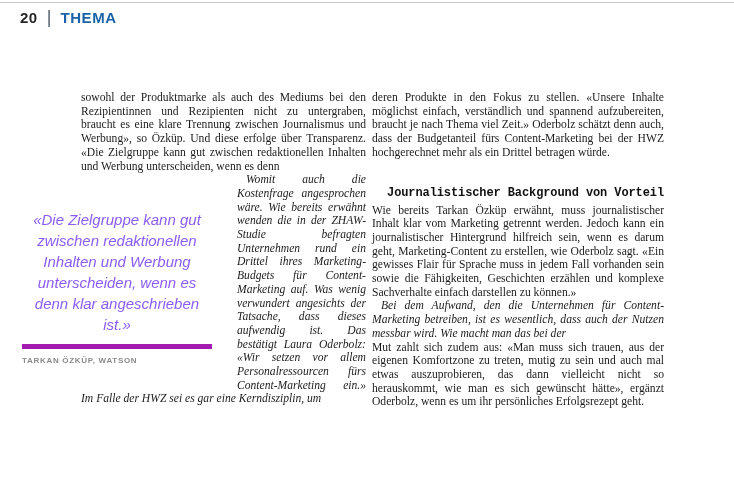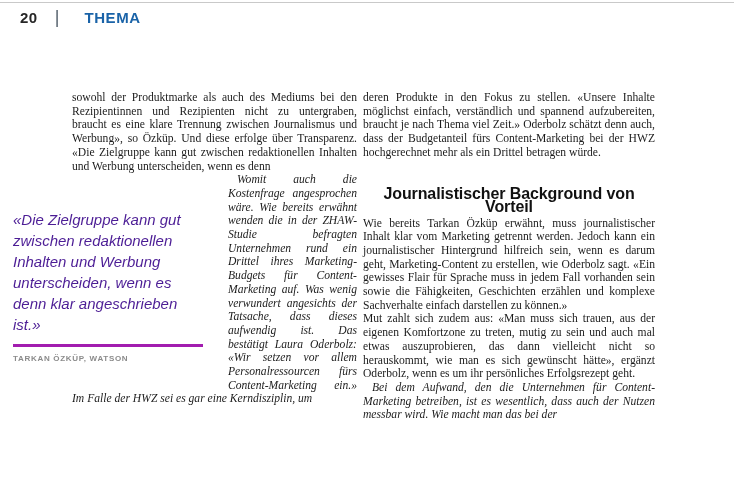--- a/index.html
+++ b/index.html
@@ -23,35 +23,34 @@
 
   .page-header {
     position: absolute;
     top: 9px; left: 20px;
     display: flex;
     align-items: center;
     font-family: "Liberation Sans", sans-serif;
     font-weight: bold;
     font-size: 15px;
     line-height: 18px;
-    gap: 8px;
   }
   .page-number { color: #262626; letter-spacing: 0.5px; }
   .header-separator {
     color: #54606c;
     font-weight: normal;
     font-size: 18px;
     margin: 0 9px 0 9px;
     position: relative; top: -1px;
   }
-  .section-title { color: #1a63a8; letter-spacing: 0.6px; margin-left: 8px; }
+  .section-title { color: #1a63a8; letter-spacing: 0.6px; }
 
   .columns {
     position: absolute;
-    top: 91px; left: 72px;
+    top: 91px; left: 81px;
     width: 584px;
     display: flex;
     gap: 6px;
   }
   .col { font-size: 11.6px; line-height: 13.7px; color: #1b1b1b;
          text-align: justify;
          hyphens: auto; -webkit-hyphens: auto; }
   .col-left  { width: 285px; }
   .col-right { width: 292px; }
 
@@ -62,44 +61,44 @@
     float: left;
     width: 190px;
     margin: 36px 25px 21px -59px;
     font-family: "Liberation Sans", sans-serif;
     text-align: left;
   }
   .pullquote-text {
     font-style: italic;
     font-size: 15px;
     line-height: 21px;
-    color: #4c1d95;
-    hyphens: none; -webkit-hyphens: none;
+    color: #8b5cf6;
+    hyphens: none; text-align: center; -webkit-hyphens: none;
   }
   .pullquote-attribution {
     margin-top: 9px;
-    border-top: 3px solid #a21caf;
+    border-top: 5px solid #a21caf;
     padding-top: 5px;
     font-size: 8px;
     font-weight: bold;
     letter-spacing: 0.7px;
     color: #8b8b8b;
     font-style: normal;
   }
 
   .subheading {
-    font-family: Liberation Sans, sans-serif;
+    font-family: Liberation Mono, monospace;
     font-weight: bold;
-    font-size: 16px;
+    font-size: 12px;
     line-height: 13px;
     color: #111111;
     letter-spacing: -0.1px;
     margin-top: 27px;
     margin-bottom: 4px;
-    text-align: center;
+    text-align: right;
   }
 </style>
 </head>
 <body>
 
 <div class="page">
 
   <div class="top-rule"></div>
 
   <header class="page-header">
@@ -118,18 +117,18 @@
           <div class="pullquote-attribution">TARKAN ÖZKÜP, WATSON</div>
         </aside>
       <p></p>
       <p class="body-par indent">Womit auch die Kostenfrage angesprochen wäre. Wie bereits erwähnt wenden die in der ZHAW-Studie befragten Unternehmen rund ein Drittel ihres Marketing-Budgets für Content-Marketing auf. Was wenig verwundert angesichts der Tatsache, dass dieses aufwendig ist. Das bestätigt Laura Oderbolz: «Wir setzen vor allem Personalressourcen fürs Content-Marketing ein.» Im Falle der HWZ sei es gar eine Kerndisziplin, um</p>
     </div>
 
     <div class="col col-right">
       <p class="body-par">deren Produkte in den Fokus zu stellen. «Unsere Inhalte möglichst einfach, verständlich und spannend aufzubereiten, braucht je nach Thema viel Zeit.» Oderbolz schätzt denn auch, dass der Budgetanteil fürs Content-Marketing bei der HWZ hochgerechnet mehr als ein Drittel betragen würde.</p>
       <h2 class="subheading">Journalistischer Background von Vorteil</h2>
       <p class="body-par">Wie bereits Tarkan Özküp erwähnt, muss journalistischer Inhalt klar vom Marketing getrennt werden. Jedoch kann ein journalistischer Hintergrund hilfreich sein, wenn es darum geht, Marketing-Content zu erstellen, wie Oderbolz sagt. «Ein gewisses Flair für Sprache muss in jedem Fall vorhanden sein sowie die Fähigkeiten, Geschichten erzählen und komplexe Sachverhalte einfach darstellen zu können.»</p>
+      <p class="body-par indent">Bei dem Aufwand, den die Unternehmen für Content-Marketing betreiben, ist es wesentlich, dass auch der Nutzen messbar wird. Wie macht man das bei der</p>
       <p class="body-par">Mut zahlt sich zudem aus: «Man muss sich trauen, aus der eigenen Komfortzone zu treten, mutig zu sein und auch mal etwas auszuprobieren, das dann vielleicht nicht so herauskommt, wie man es sich gewünscht hätte», ergänzt Oderbolz, wenn es um ihr persönliches Erfolgsrezept geht.</p>
-      <p class="body-par indent">Bei dem Aufwand, den die Unternehmen für Content-Marketing betreiben, ist es wesentlich, dass auch der Nutzen messbar wird. Wie macht man das bei der</p>
     </div>
 
   </div>
 </div>
 
 </body></html>

